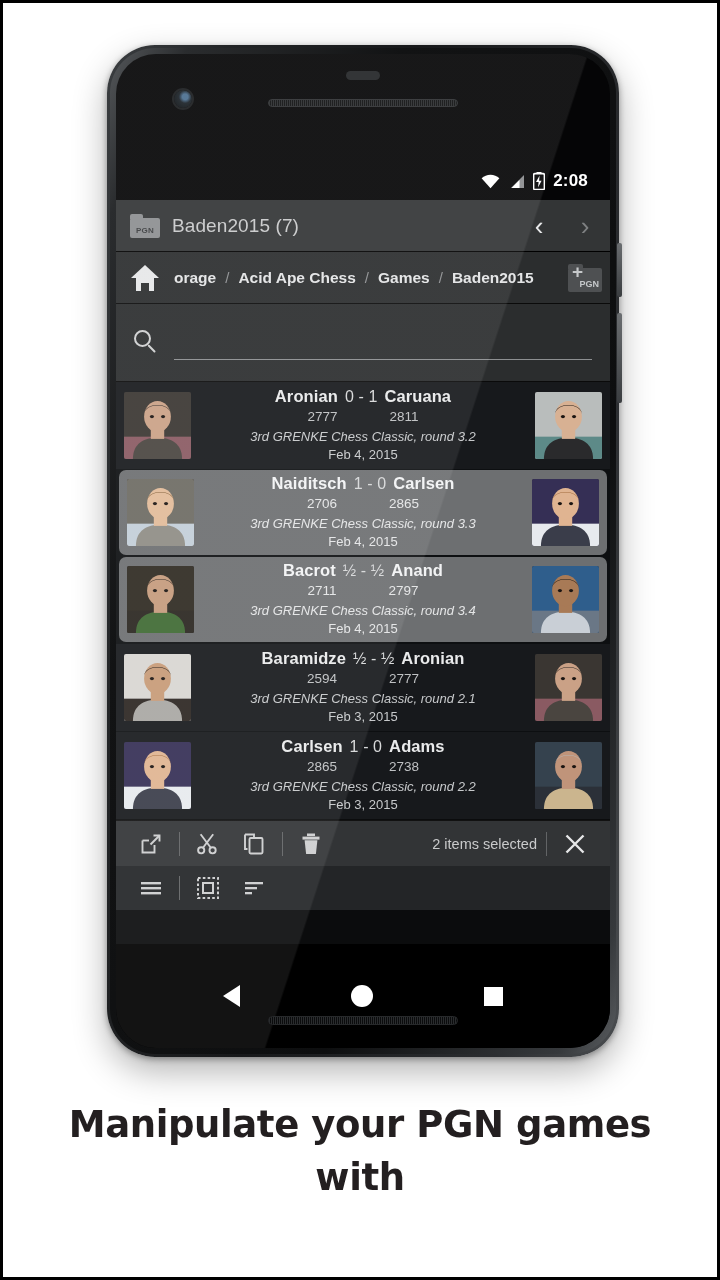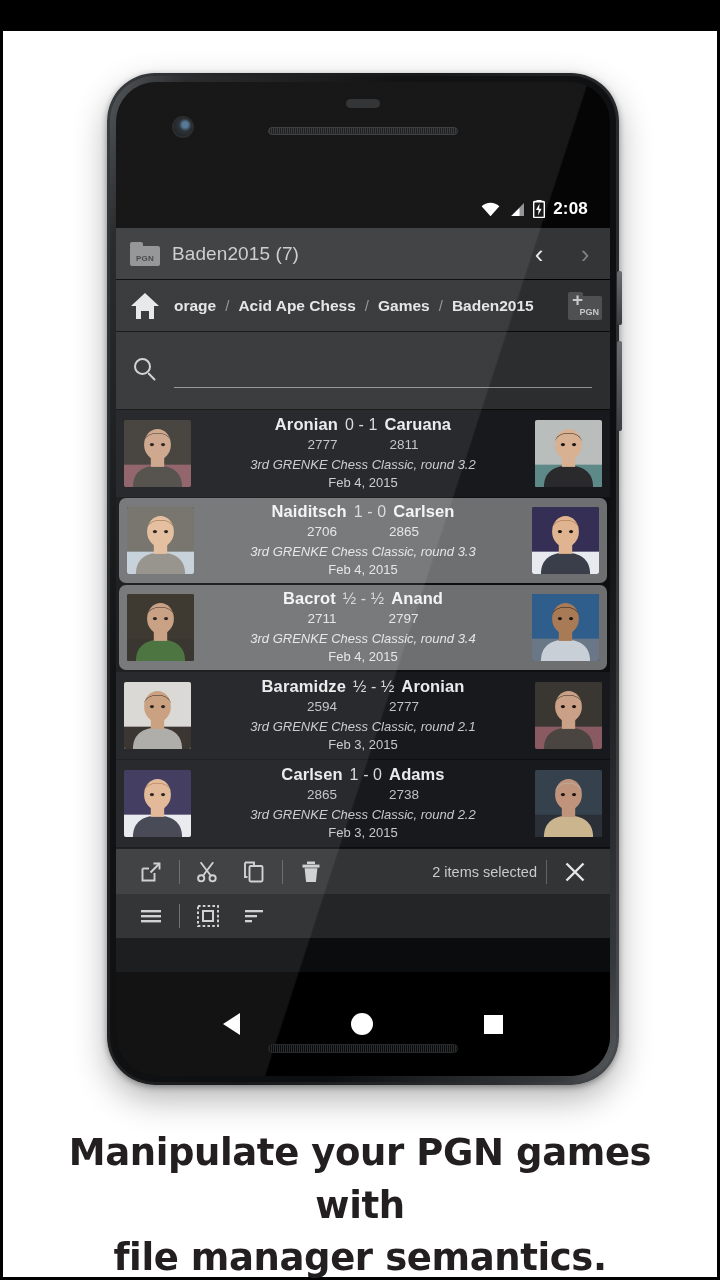--- a/index.html
+++ b/index.html
@@ -6,21 +6,20 @@
   html, body {
     width: 720px; height: 1280px;
     background: #000;
     font-family: "Liberation Sans", sans-serif;
     overflow: hidden;
   }
   #page {
     position: absolute; inset: 0;
     background: #ffffff;
     border: 3px solid #000000;
-    margin-top: 28px;
   }
 
   
   #device {
     position: absolute; left: 104px; top: 42px;
     width: 512px; height: 1012px;
     border-radius: 48px;
     background: linear-gradient(100deg,#3a3d40 0%, #222426 18%, #17181a 45%, #2b2d30 82%, #4a4d50 100%);
     box-shadow: 0 14px 34px rgba(0,0,0,.30), 0 2px 6px rgba(0,0,0,.35);
   }
@@ -478,17 +477,16 @@
       </div>
 
       <div class="sheen"></div>
     </div>
 
     <div id="chin-speaker"></div>
   </div>
 
   <div id="caption">
     <div>Manipulate your PGN games with</div>
-    <div>file manager semantics.</div>
   </div>
 
 
 </div>
 
 </body></html>

